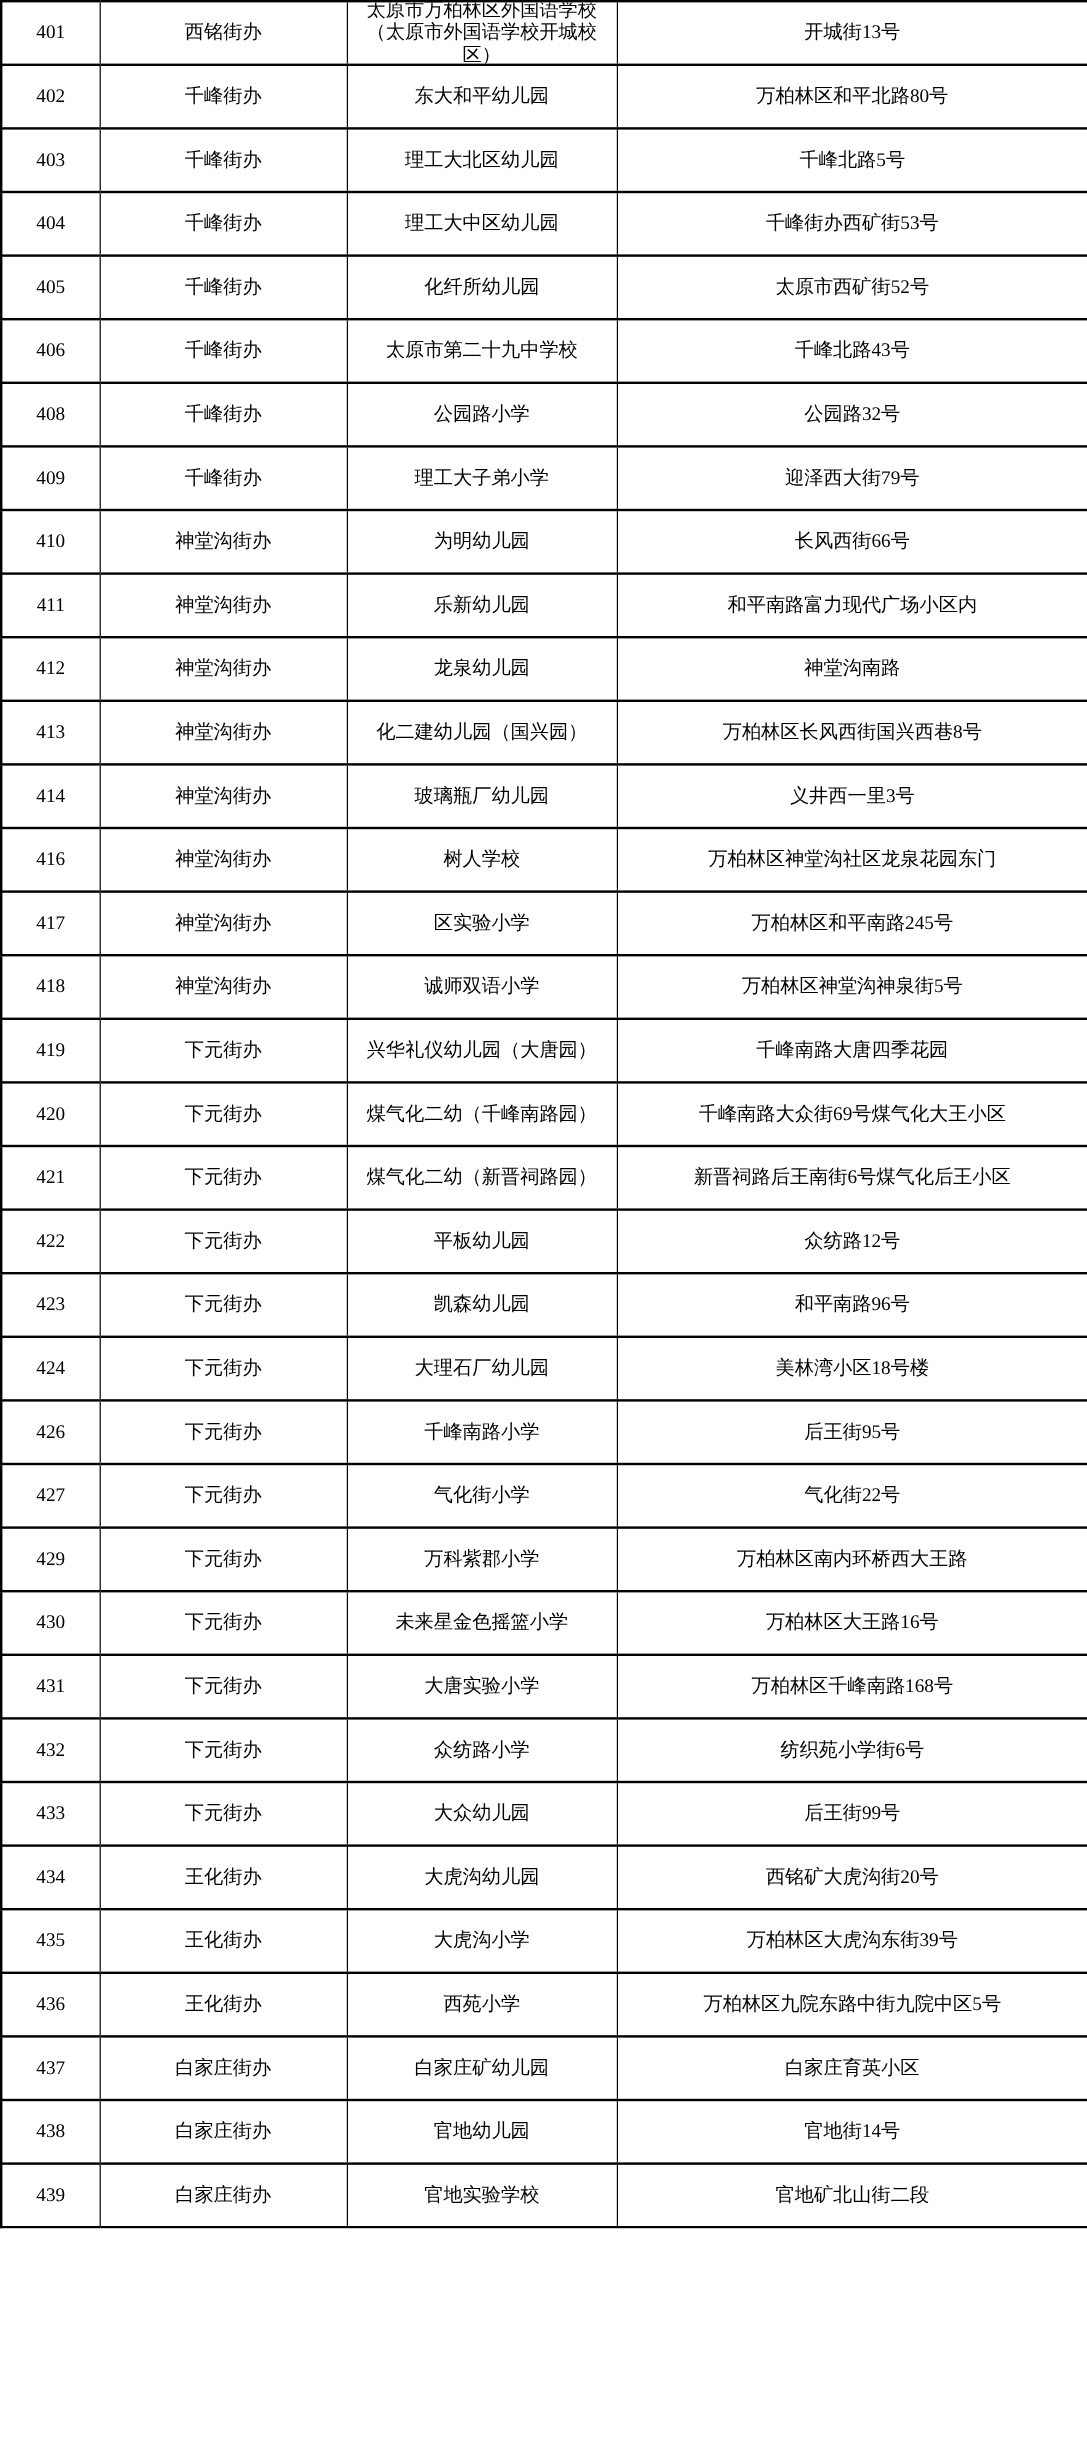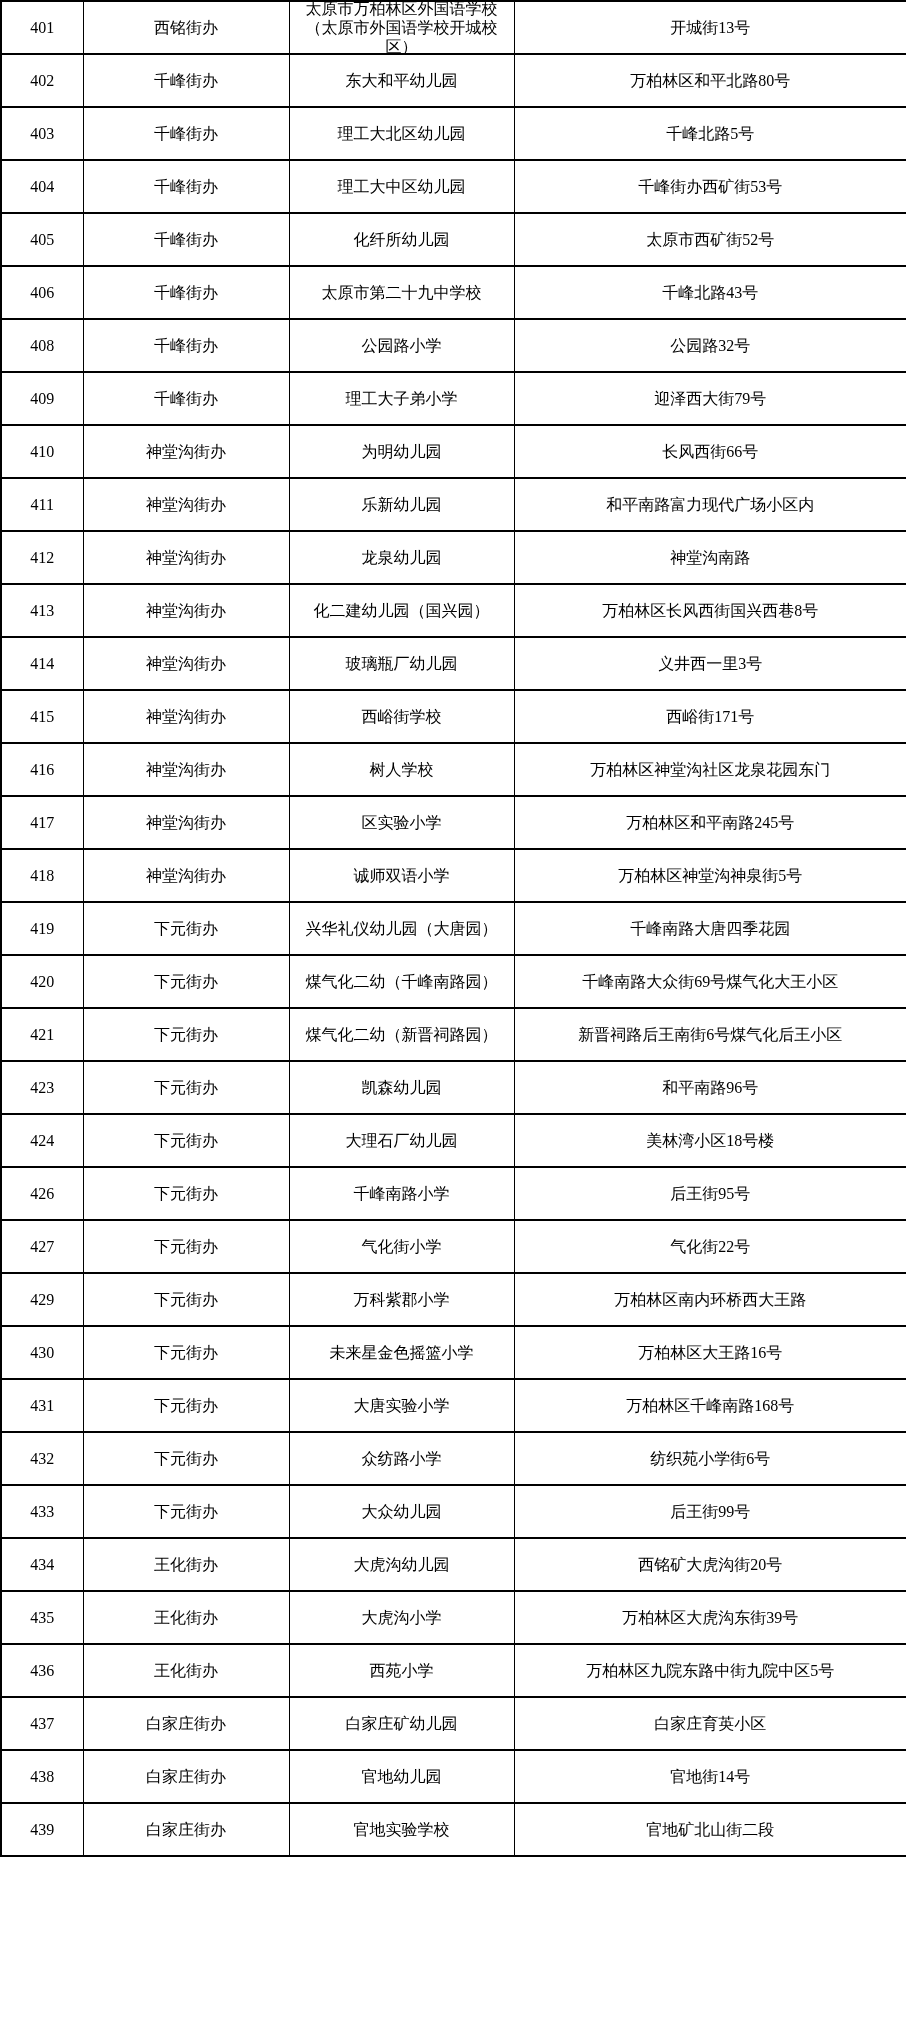--- a/index.html
+++ b/index.html
@@ -233,34 +233,20 @@
         </td>
     <td>
           <div class="cell">玻璃瓶厂幼儿园</div>
         </td>
     <td>
           <div class="cell">义井西一里3号</div>
         </td>
   </tr>
       <tr>
     <td>
-          <div class="cell">415</div>
-        </td>
-    <td>
-          <div class="cell">神堂沟街办</div>
-        </td>
-    <td>
-          <div class="cell">西峪街学校</div>
-        </td>
-    <td>
-          <div class="cell">西峪街171号</div>
-        </td>
-  </tr>
-      <tr>
-    <td>
           <div class="cell">416</div>
         </td>
     <td>
           <div class="cell">神堂沟街办</div>
         </td>
     <td>
           <div class="cell">树人学校</div>
         </td>
     <td>
           <div class="cell">万柏林区神堂沟社区龙泉花园东门</div>
@@ -327,20 +313,34 @@
           <div class="cell">421</div>
         </td>
     <td>
           <div class="cell">下元街办</div>
         </td>
     <td>
           <div class="cell">煤气化二幼（新晋祠路园）</div>
         </td>
     <td>
           <div class="cell">新晋祠路后王南街6号煤气化后王小区</div>
+        </td>
+  </tr>
+      <tr>
+    <td>
+          <div class="cell">422</div>
+        </td>
+    <td>
+          <div class="cell">下元街办</div>
+        </td>
+    <td>
+          <div class="cell">平板幼儿园</div>
+        </td>
+    <td>
+          <div class="cell">众纺路12号</div>
         </td>
   </tr>
       <tr>
     <td>
           <div class="cell">423</div>
         </td>
     <td>
           <div class="cell">下元街办</div>
         </td>
     <td>

